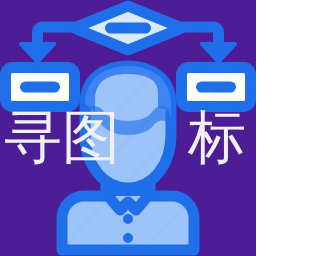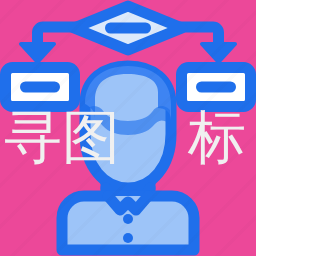--- a/index.html
+++ b/index.html
@@ -11,21 +11,21 @@
   body {
     width: 256px;
     height: 256px;
     overflow: hidden;
     font-family: "Liberation Sans", sans-serif;
   }
   #icon-canvas {
     position: relative;
     width: 256px;
     height: 256px;
-    background: #ec4899;
+    background: #4c1d95;
   }
   #icon-canvas svg {
     display: block;
     width: 256px;
     height: 256px;
   }
   .wm {
     position: absolute;
     font-family: "Liberation Sans", sans-serif;
     color: #f0f0f0;

